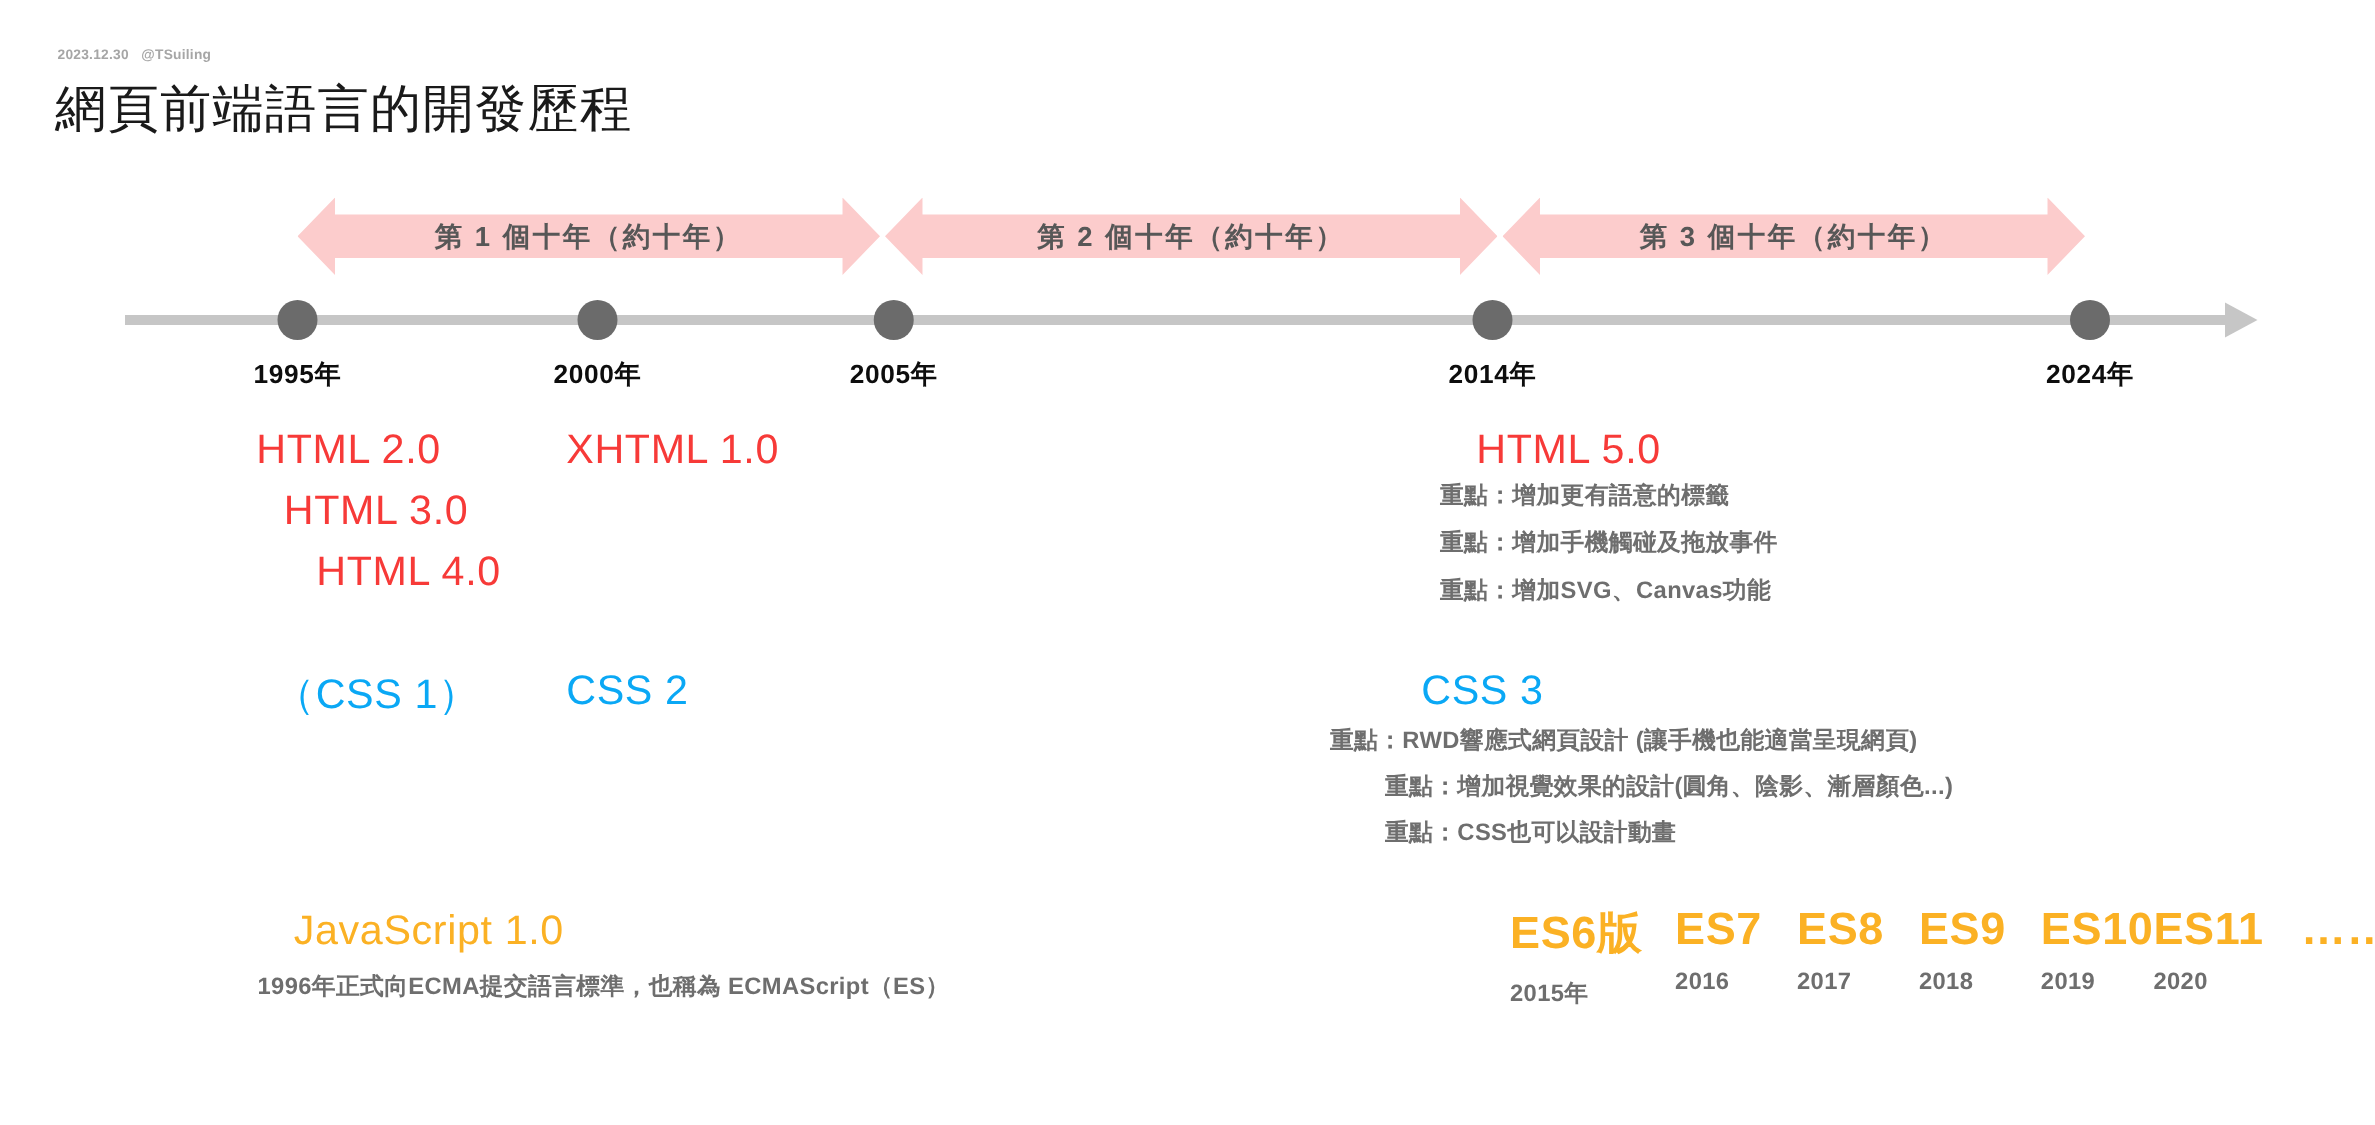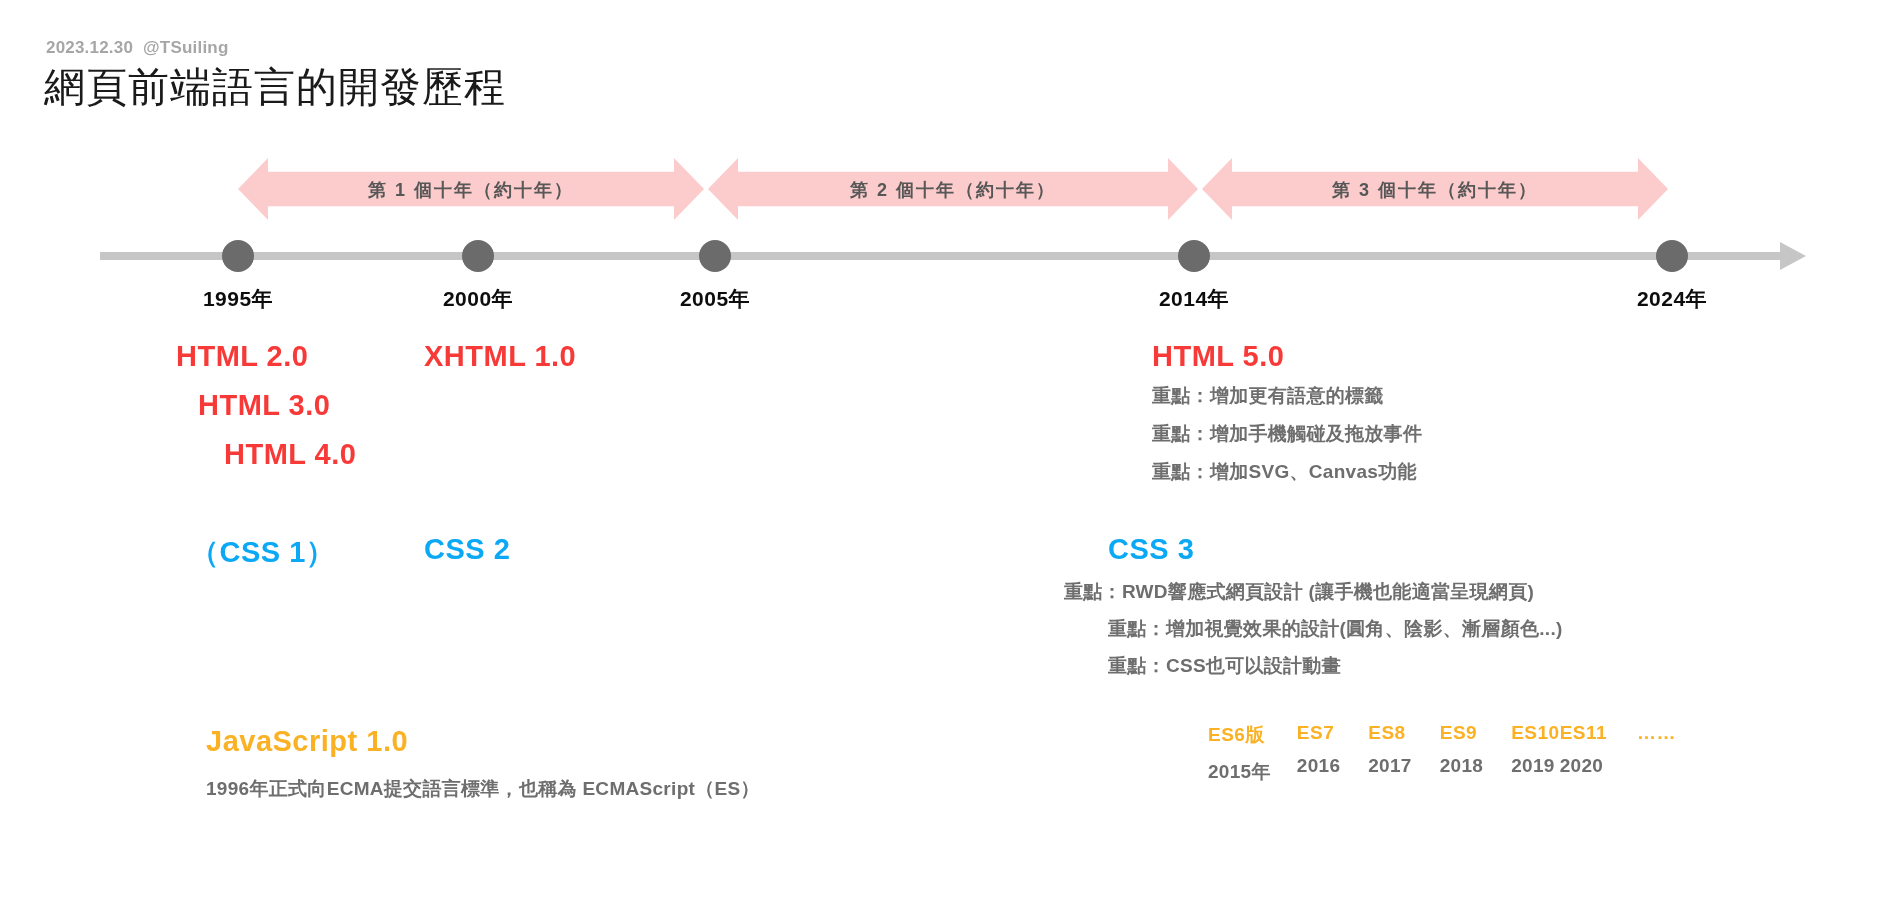--- a/index.html
+++ b/index.html
@@ -14,21 +14,21 @@
     overflow: hidden;
     font-family: "Liberation Sans", "DejaVu Sans", sans-serif;
     -webkit-font-smoothing: antialiased;
   }
 
   
   #meta-line {
     position: absolute;
     left: 46px;
     top: 38px;
-    font-size: 17px;
+    font-size: 11px;
     font-weight: 700;
     color: #a6a6a6;
     letter-spacing: .2px;
     white-space: nowrap;
   }
   #meta-line .meta-date { margin-right: 10px; }
 
   #page-title {
     position: absolute;
     left: 44px;
@@ -53,21 +53,21 @@
     top: 0;
     height: 62px;
     background: #fccccc;
     display: flex;
     align-items: center;
     justify-content: center;
     -webkit-clip-path: polygon(0 50%, 30px 0, 30px 22%, calc(100% - 30px) 22%, calc(100% - 30px) 0, 100% 50%, calc(100% - 30px) 100%, calc(100% - 30px) 78%, 30px 78%, 30px 100%);
     clip-path: polygon(0 50%, 30px 0, 30px 22%, calc(100% - 30px) 22%, calc(100% - 30px) 0, 100% 50%, calc(100% - 30px) 100%, calc(100% - 30px) 78%, 30px 78%, 30px 100%);
   }
   .decade-arrow span {
-    font-size: 18px;
+    font-size: 22px;
     font-weight: 700;
     color: #575757;
     letter-spacing: 2px;
     white-space: nowrap;
     padding-top: 2px;
   }
   #decade-arrow-1 { left: 238px;  width: 466px; }
   #decade-arrow-2 { left: 708px;  width: 490px; }
   #decade-arrow-3 { left: 1202px; width: 466px; }
 
@@ -122,24 +122,25 @@
     color: #0d0d0d;
     letter-spacing: .5px;
     white-space: nowrap;
   }
 
   
   .content-layer { position: absolute; left: 0; top: 0; width: 1900px; height: 900px; }
 
   .tech-title {
     position: absolute;
-    font-size: 29px;
-    font-weight: 700;
+    font-size: 33px;
+    font-weight: 400;
     letter-spacing: .5px;
     white-space: nowrap;
+    margin-left: 29px;
   }
   .tech-note {
     position: absolute;
     font-size: 19px;
     font-weight: 700;
     color: #6e6e6e;
     letter-spacing: .3px;
     white-space: nowrap;
   }
   .c-html { color: #f73a38; }
@@ -175,21 +176,21 @@
 
   #es-row {
     position: absolute;
     left: 1208px;
     top: 722px;
     display: flex;
     align-items: flex-start;
   }
   .es-col { display: flex; flex-direction: column; align-items: flex-start; }
   .es-name {
-    font-size: 19px;
+    font-size: 36px;
     font-weight: 700;
     color: #fbb124;
     letter-spacing: .5px;
     white-space: nowrap;
   }
   .es-year {
     margin-top: 11px;
     font-size: 19px;
     font-weight: 700;
     color: #6e6e6e;

